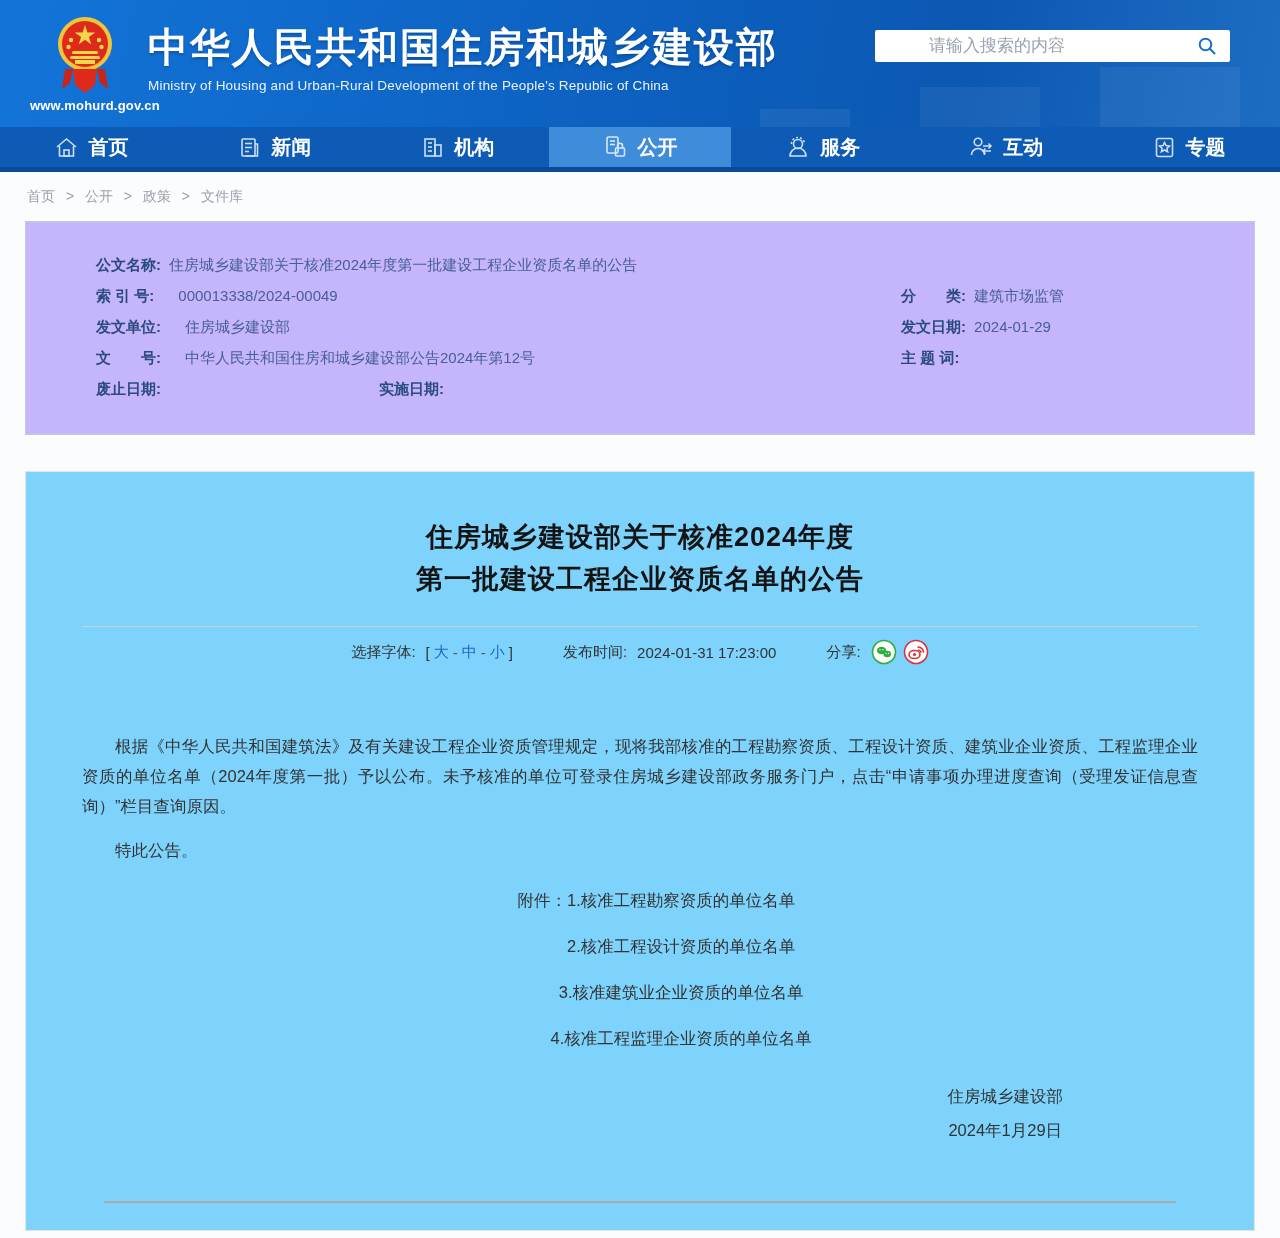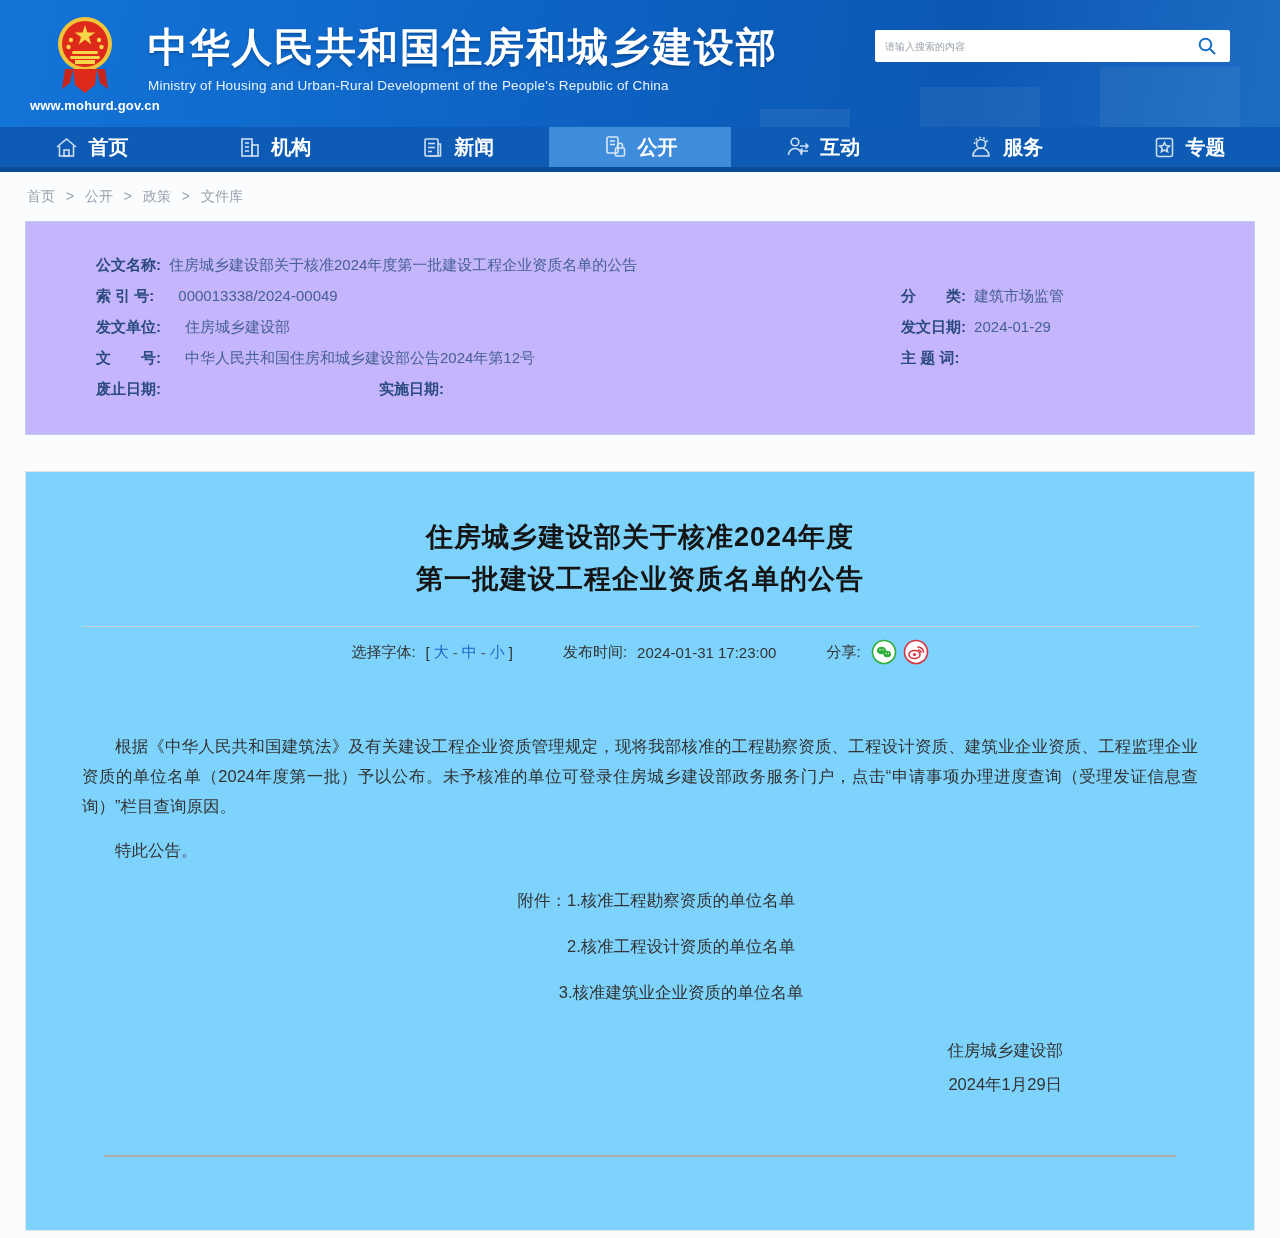--- a/index.html
+++ b/index.html
@@ -17,22 +17,22 @@
   .brand { position:absolute; left:30px; top:12px; display:flex; align-items:flex-start; }
   .emblem-wrap { width:110px; text-align:center; }
   .emblem { width:58px; height:82px; margin:2px auto 0; display:block; }
   .site-url { color:#fff; font-weight:bold; font-size:13px; margin-top:2px; letter-spacing:.2px; }
   .titles { margin-left:8px; padding-top:10px; }
   .title-cn { color:#fff; font-weight:bold; font-size:40px; letter-spacing:2px;
     text-shadow:0 2px 3px rgba(0,40,90,.35); line-height:50px; }
   .title-en { color:#eaf3fd; font-size:13.5px; margin-top:6px; letter-spacing:.2px; }
   .search-box { position:absolute; right:50px; top:30px; width:355px; height:32px; background:#fff;
     border-radius:2px; display:flex; align-items:center; padding:0 10px; }
-  .search-box input { flex:1; border:none; outline:none; font-size:10px; color:#333;
-    font-family:inherit; }
+  .search-box input { flex:1; border:none; outline:none; font-size:17px; color:#333;
+    font-family:inherit;margin-left:44px; }
   .search-box input::placeholder { color:#9aa3ad; }
   .search-btn { width:26px; height:26px; border:none; background:transparent; cursor:pointer;
     display:flex; align-items:center; justify-content:center; }
 
   
   .main-nav { display:flex; height:45px; background:#0d5bb4; border-bottom:5px solid #0a4c97; }
   .nav-item { flex:1; display:flex; align-items:center; justify-content:center; gap:9px;
     color:#fff; font-size:20px; font-weight:bold; cursor:pointer; }
   .nav-item svg { opacity:.8; }
   .nav-item.active { background:#3f8cdb; }
@@ -124,64 +124,64 @@
   <div class="nav-item">
     <svg width="25" height="25" viewBox="0 0 25 25" fill="none" stroke="#fff" stroke-width="1.6">
       <path d="M3 12 L12.5 4 L22 12"></path>
         <path d="M5.5 11 V21 H19.5 V11"></path>
         <rect x="10" y="15" width="5" height="6"></rect>
     </svg>
     <span>首页</span>
   </div>
   <div class="nav-item">
     <svg width="25" height="25" viewBox="0 0 25 25" fill="none" stroke="#fff" stroke-width="1.6">
+      <rect x="5" y="4" width="13" height="17" rx="1"></rect>
+        <line x1="8" y1="8.5" x2="15" y2="8.5"></line>
+      <line x1="8" y1="12.5" x2="15" y2="12.5"></line>
+        <line x1="8" y1="16.5" x2="12" y2="16.5"></line>
+      <path d="M18 9 h2.5 v12 h-12"></path>
+    </svg>
+    <span>新闻</span>
+  </div>
+  <div class="nav-item">
+    <svg width="25" height="25" viewBox="0 0 25 25" fill="none" stroke="#fff" stroke-width="1.6">
       <rect x="5" y="4" width="10" height="17"></rect>
         <rect x="15" y="10" width="6" height="11"></rect>
       <line x1="8" y1="8" x2="12" y2="8"></line>
         <line x1="8" y1="12" x2="12" y2="12"></line>
         <line x1="8" y1="16" x2="12" y2="16"></line>
     </svg>
     <span>机构</span>
-  </div>
-  <div class="nav-item">
-    <svg width="25" height="25" viewBox="0 0 25 25" fill="none" stroke="#fff" stroke-width="1.6">
-      <rect x="5" y="4" width="13" height="17" rx="1"></rect>
-        <line x1="8" y1="8.5" x2="15" y2="8.5"></line>
-      <line x1="8" y1="12.5" x2="15" y2="12.5"></line>
-        <line x1="8" y1="16.5" x2="12" y2="16.5"></line>
-      <path d="M18 9 h2.5 v12 h-12"></path>
-    </svg>
-    <span>新闻</span>
   </div>
   <div class="nav-item active">
     <svg width="26" height="26" viewBox="0 0 26 26" fill="none" stroke="#fff" stroke-width="1.6">
       <rect x="4" y="3" width="11" height="16" rx="1.5"></rect>
         <line x1="7" y1="7" x2="12" y2="7"></line>
         <line x1="7" y1="10.5" x2="12" y2="10.5"></line>
       <rect x="12.5" y="14" width="9" height="8" rx="1"></rect>
         <path d="M14.5 14 v-2.2 a2.5 2.5 0 0 1 5 0 V14"></path>
     </svg>
     <span>公开</span>
   </div>
   <div class="nav-item">
     <svg width="26" height="26" viewBox="0 0 26 26" fill="none" stroke="#fff" stroke-width="1.6">
+      <circle cx="13" cy="10" r="4.5"></circle>
+        <path d="M5 22 a8 8 0 0 1 16 0 z"></path>
+        <path d="M6.5 10 a6.5 6.5 0 0 1 13 0" stroke-dasharray="2 2"></path>
+    </svg>
+    <span>服务</span>
+  </div>
+  <div class="nav-item">
+    <svg width="26" height="26" viewBox="0 0 26 26" fill="none" stroke="#fff" stroke-width="1.6">
       <circle cx="10" cy="8" r="3.8"></circle>
         <path d="M3.5 21 a6.5 6.5 0 0 1 13 0"></path>
       <path d="M15 12 h8 m-2.5-2.5 L23 12 l-2.5 2.5"></path>
         <path d="M23 17 h-8 m2.5-2.5 L15 17 l2.5 2.5"></path>
     </svg>
     <span>互动</span>
-  </div>
-  <div class="nav-item">
-    <svg width="26" height="26" viewBox="0 0 26 26" fill="none" stroke="#fff" stroke-width="1.6">
-      <circle cx="13" cy="10" r="4.5"></circle>
-        <path d="M5 22 a8 8 0 0 1 16 0 z"></path>
-        <path d="M6.5 10 a6.5 6.5 0 0 1 13 0" stroke-dasharray="2 2"></path>
-    </svg>
-    <span>服务</span>
   </div>
   <div class="nav-item">
     <svg width="25" height="25" viewBox="0 0 25 25" fill="none" stroke="#fff" stroke-width="1.6">
       <rect x="4.5" y="3.5" width="16" height="18" rx="2"></rect>
       <path d="M12.5 7.5 l1.5 3.1 3.4.4 -2.5 2.3 .7 3.4 -3.1-1.7 -3.1 1.7 .7-3.4 -2.5-2.3 3.4-.4 z"></path>
     </svg>
     <span>专题</span>
   </div>
 </div>
 
@@ -294,20 +294,21 @@
   <div class="article-body">
     <p class="para">根据《中华人民共和国建筑法》及有关建设工程企业资质管理规定，现将我部核准的工程勘察资质、工程设计资质、建筑业企业资质、工程监理企业资质的单位名单（2024年度第一批）予以公布。未予核准的单位可登录住房城乡建设部政务服务门户，点击“申请事项办理进度查询（受理发证信息查询）”栏目查询原因。</p>
     <p class="para-notice">特此公告。</p>
 
     <div class="attachments">
       <div class="attach-first">
         <span>附件：</span><span class="attach-link">1.核准工程勘察资质的单位名单</span>
       </div>
       <div class="attach-item">2.核准工程设计资质的单位名单</div>
       <div class="attach-item">3.核准建筑业企业资质的单位名单</div>
+      <div class="attach-item">4.核准工程监理企业资质的单位名单</div>
     </div>
 
     <div class="signature">
       <div class="sig-inner">
         <div>住房城乡建设部</div>
         <div>2024年1月29日</div>
       </div>
     </div>
   </div>
 

